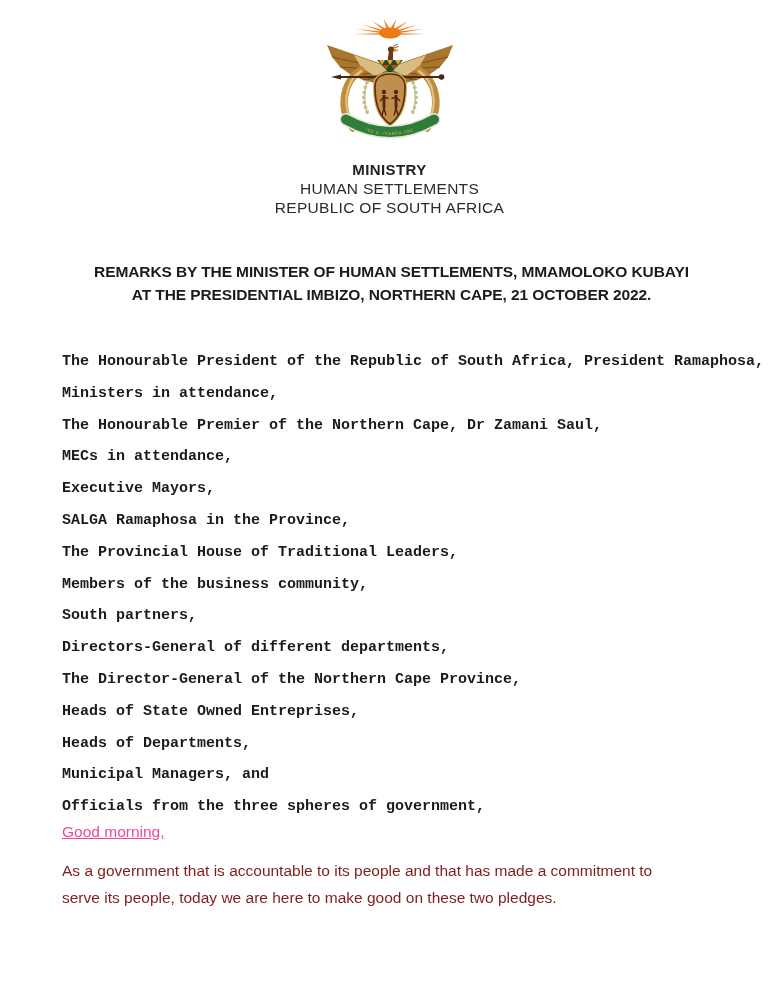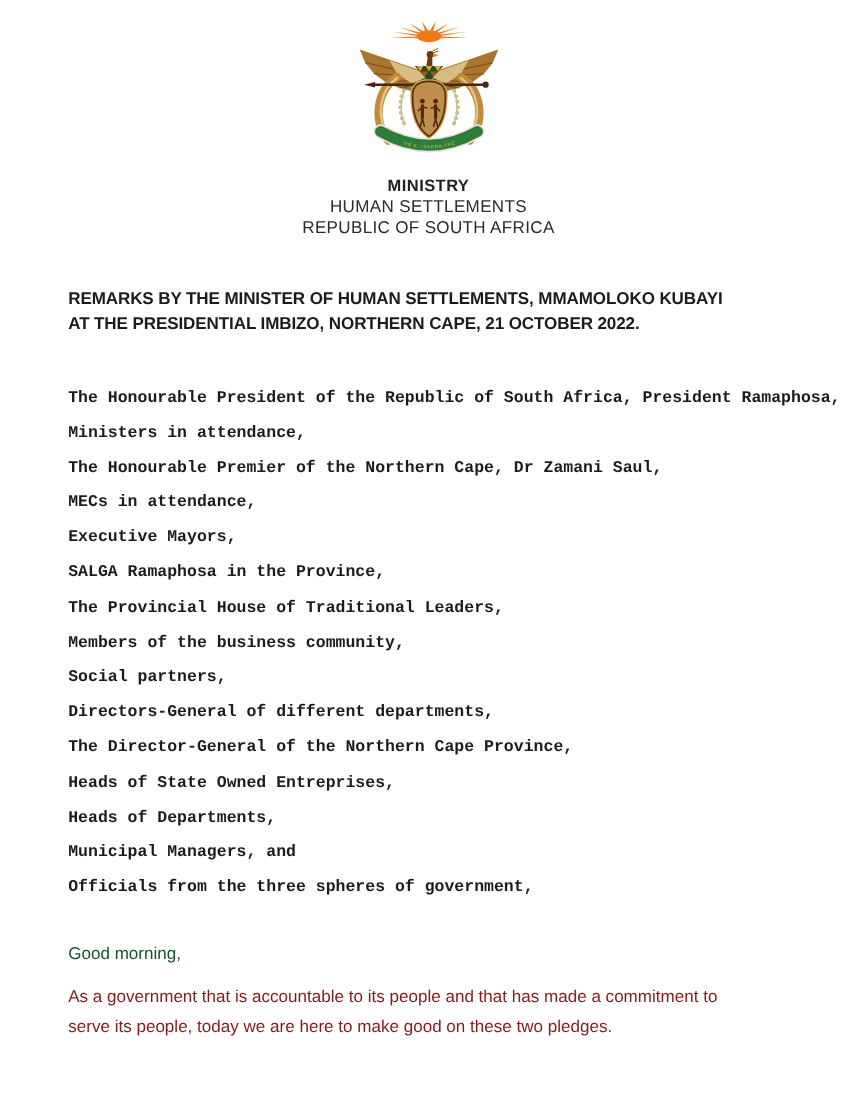--- a/index.html
+++ b/index.html
@@ -6,25 +6,25 @@
   .page {
     width: 779px; height: 1000px; background: #ffffff; position: relative;
     overflow: hidden; font-family: "Liberation Sans", "DejaVu Sans", sans-serif;
     color: #1c1c1c;
   }
   .header { text-align: center; padding-top: 18px; }
   .emblem-svg { display: block; margin: 0 auto; }
   .ministry { font-weight: bold; font-size: 15px; line-height: 18px; margin-top: 17px; letter-spacing: 0.4px; color: #222; }
   .dept, .country { font-size: 15.5px; line-height: 18px; margin-top: 1px; letter-spacing: 0.3px; color: #2b2b2b; }
   .doc-body { margin: 0 58px 0 62px; }
-  .title { font-weight: bold; font-size: 15.5px; line-height: 22.5px; margin-top: 44px; letter-spacing: -0.1px; color: #1b1b1b; }
+  .title { font-weight: bold; font-size: 15.5px; line-height: 22.5px; margin-top: 44px; letter-spacing: -0.1px; color: #1b1b1b; text-align: center; }
   .title div { white-space: nowrap; }
   .salutations { margin-top: 40px; }
   .salutations p { margin: 0; font-weight: bold; font-size: 15px; line-height: 31.8px; white-space: nowrap; color: #1b1b1b; font-family: Liberation Mono, monospace; }
-  .greeting { margin-top: 36px; font-size: 15.5px; line-height: 18px; color: #14532d; }
+  .greeting { font-size: 15.5px; line-height: 18px; color: #ec4899; text-decoration: underline; }
   .paragraph { margin-top: 16px; font-size: 15.5px; line-height: 27px; color: #7f1d1d; }
   .paragraph div { white-space: nowrap; }
 </style>
 </head>
 <body>
 
 <div class="page">
 
   <div class="header">
 
@@ -139,21 +139,21 @@
 
     <div class="salutations">
       <p>The Honourable President of the Republic of South Africa, President Ramaphosa,</p>
       <p>Ministers in attendance,</p>
       <p>The Honourable Premier of the Northern Cape, Dr Zamani Saul,</p>
       <p>MECs in attendance,</p>
       <p>Executive Mayors,</p>
       <p>SALGA Ramaphosa in the Province,</p>
       <p>The Provincial House of Traditional Leaders,</p>
       <p>Members of the business community,</p>
-      <p>Social partners,</p>
+      <p>South partners,</p>
       <p>Directors-General of different departments,</p>
       <p>The Director-General of the Northern Cape Province,</p>
       <p>Heads of State Owned Entreprises,</p>
       <p>Heads of Departments,</p>
       <p>Municipal Managers, and</p>
       <p>Officials from the three spheres of government,</p>
     </div>
 
     <div class="greeting">Good morning,</div>
 

